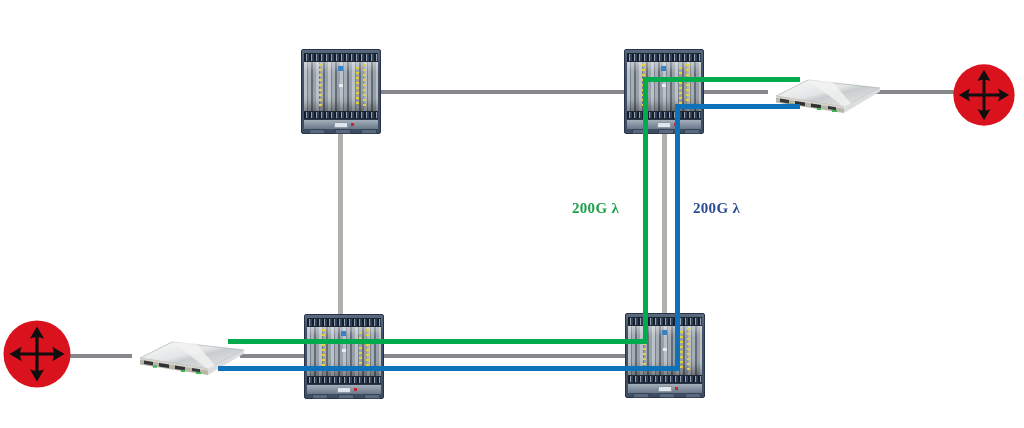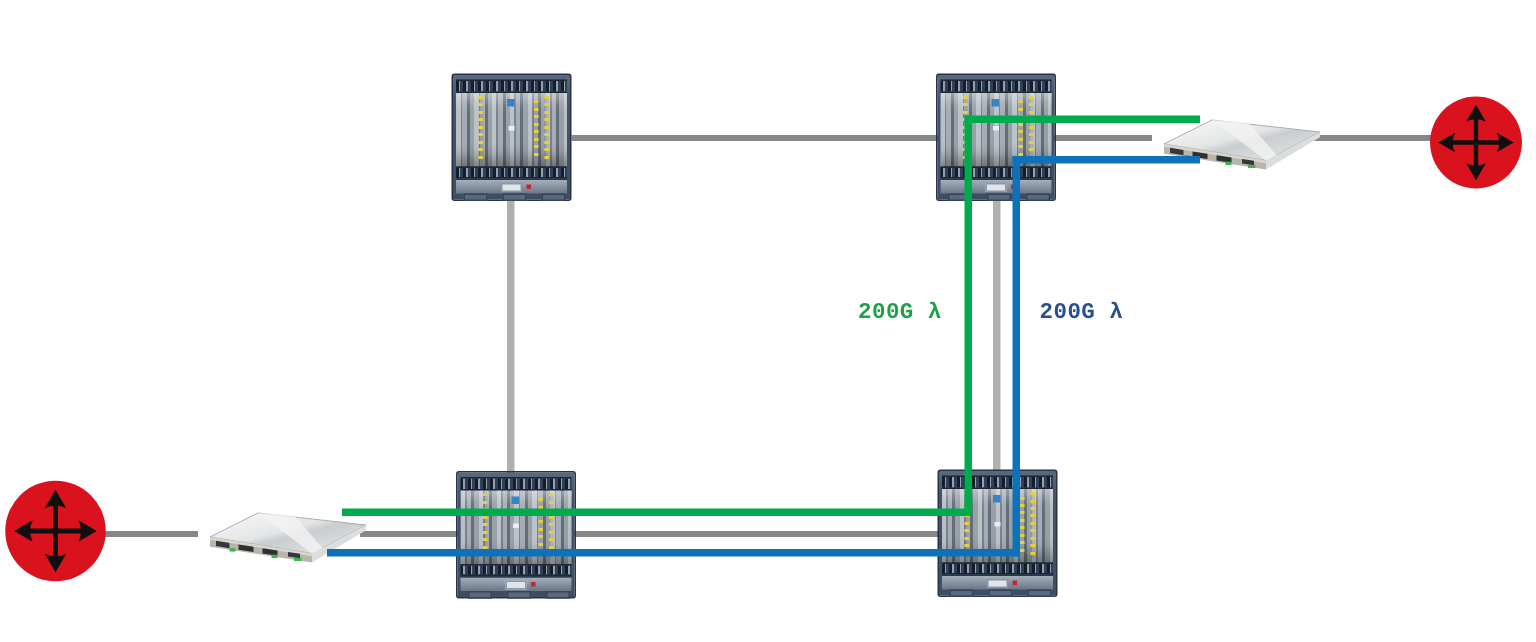--- a/index.html
+++ b/index.html
@@ -1,18 +1,18 @@
 <!DOCTYPE html>
 <html style="--green-line: #00ab4e; --blue-line: #0e72ba; --gray-link: #85878a; --gray-vertical-link: #b2b0ad; --green-label-text: #1fa14b; --blue-label-text: #2a4e93; --router-red: #d9121d;"><head>
 <meta charset="utf-8">
 <style>
   html,body{margin:0;padding:0;background:#fff;}
   #stage{
     position:relative;width:1024px;height:428px;background:#fff;overflow:hidden;
-    font-family:Liberation Mono, monospace;
+    font-family:Liberation Serif, serif;
   }
   
   .hline,.vline{position:absolute;}
   .gray-h{height:4px;background:var(--gray-link,#85878a);z-index:1;}
   .gray-v{width:5px;background:var(--gray-vertical-link,#b2b0ad);z-index:1;}
   .green-h{height:5px;background:var(--green-line,#00ab4e);z-index:6;}
   .green-v{width:5px;background:var(--green-line,#00ab4e);z-index:6;}
   .blue-h{height:5px;background:var(--blue-line,#0e72ba);z-index:6;}
   .blue-v{width:5px;background:var(--blue-line,#0e72ba);z-index:6;}
   

